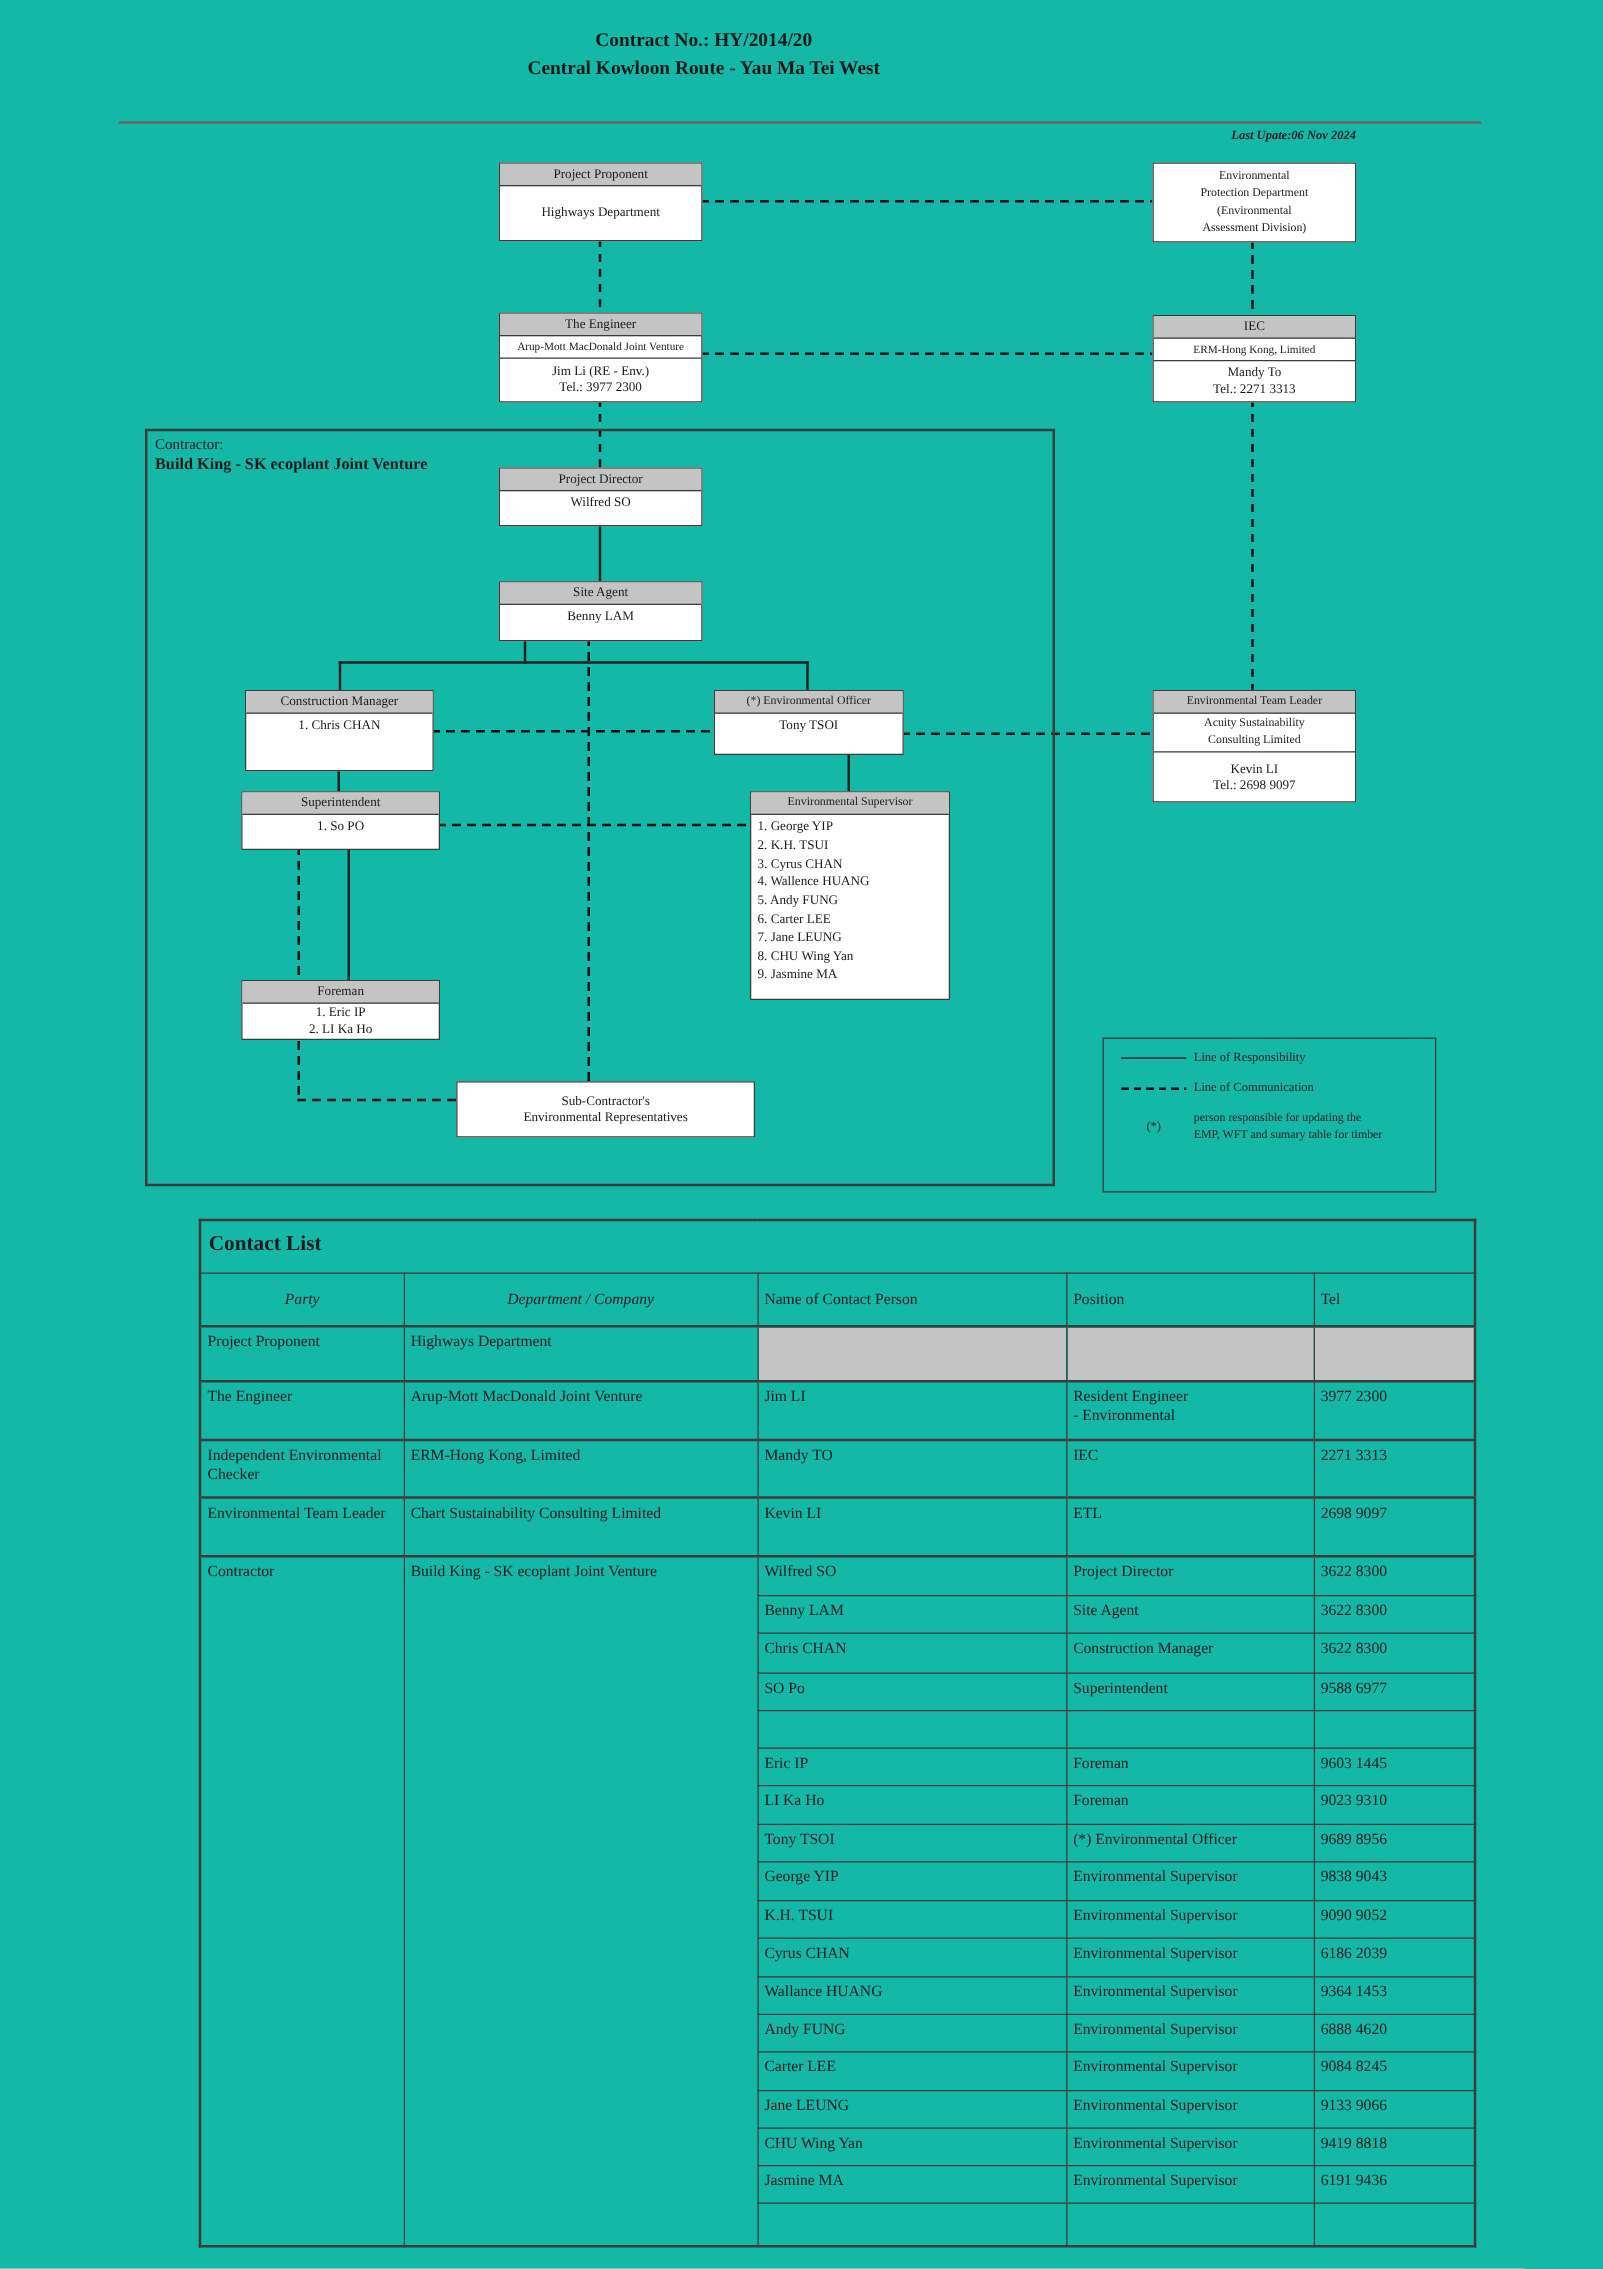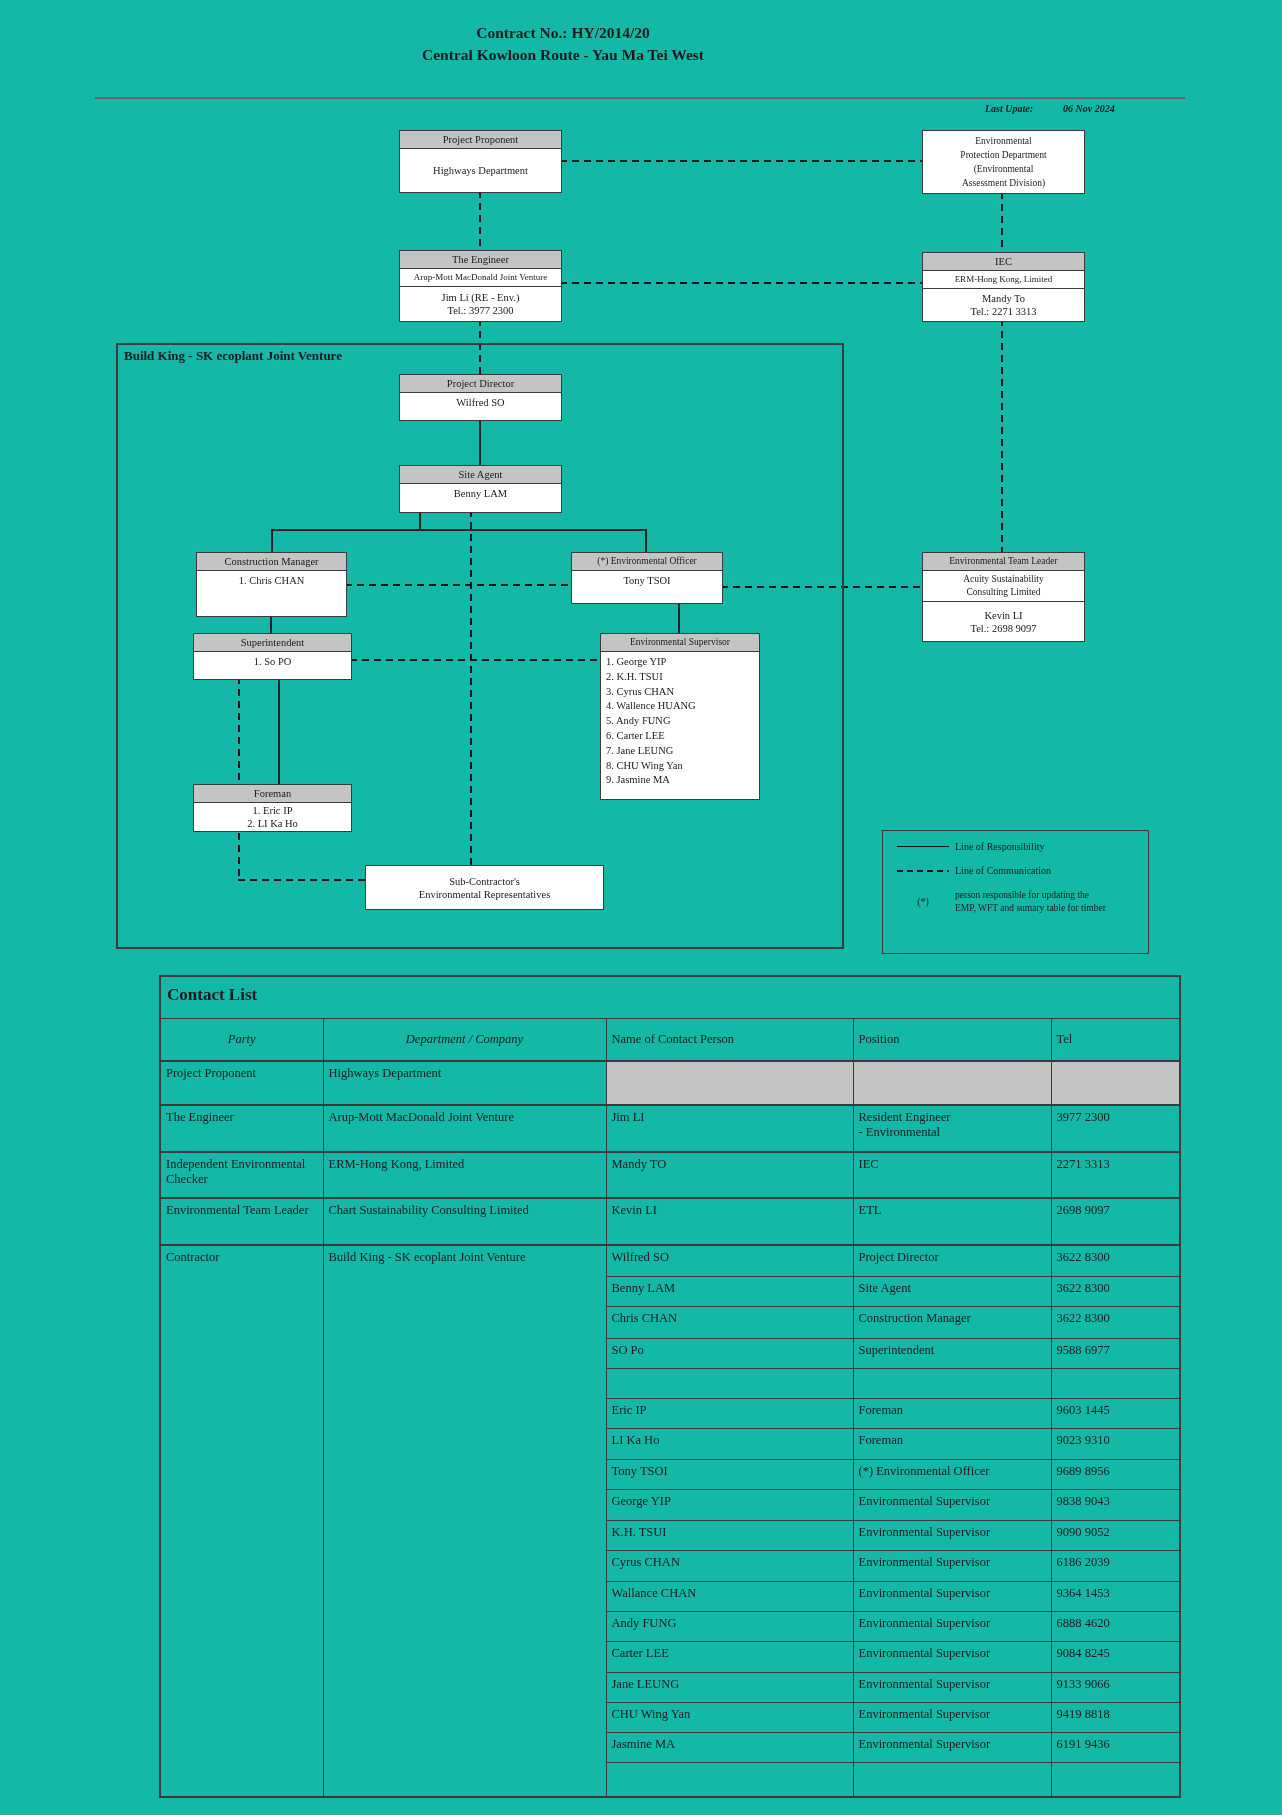--- a/index.html
+++ b/index.html
@@ -2,21 +2,21 @@
 <html><head>
 <meta charset="utf-8">
 <style>
   html,body{margin:0;padding:0;background:#e8e8e8;}
   .page{position:relative;width:1282px;height:1815px;background:#14b8a6;
         font-family:"Liberation Serif","DejaVu Serif",serif;color:#1a1a1a;overflow:hidden;}
   
   .doc-titles{position:absolute;left:0;top:22px;width:1126px;text-align:center;}
   .doc-titles div{font-weight:bold;font-size:15.5px;line-height:22px;}
   .top-rule{position:absolute;left:95px;top:97px;width:1090px;height:0;border-top:2px solid #666;}
-  .last-update{position:absolute;left:985px;top:103px;display:flex;gap:30px;
+  .last-update{position:absolute;left:985px;top:103px;display:flex;
                font-size:10px;font-style:italic;font-weight:bold;justify-content:center;}
   
   .frame{position:absolute;border:2px solid #3b3b3b;}
   .frame-label{padding:3px 0 0 6px;font-size:12px;line-height:15px;}
   .frame-label .bold{font-weight:bold;font-size:13px;}
   .box{position:absolute;border:1.5px solid #3b3b3b;background:#fff;display:flex;flex-direction:column;
        font-size:10.5px;line-height:13px;text-align:center;}
   .box-hdr{background:#c4c4c4;border-bottom:1.5px solid #3b3b3b;flex:0 0 auto;
            padding:2px 1px;font-size:10.5px;}
   .box-hdr.small{font-size:9.5px;}
@@ -86,20 +86,21 @@
   <div class="ln vd" style="left:1001px;top:319px;height:233px"></div>
   <div class="ln hd" style="left:721px;top:586px;width:201px"></div>
   <div class="ln hd" style="left:345px;top:584px;width:226px"></div>
   <div class="ln hd" style="left:350px;top:659px;width:250px"></div>
   <div class="ln vd" style="left:238px;top:677px;height:204px"></div>
   <div class="ln hd" style="left:238px;top:879px;width:127px"></div>
   <div class="ln vd" style="left:470px;top:510px;height:356px"></div>
 
   <div class="frame" style="left:116px;top:343px;width:724px;height:602px">
     <div class="frame-label">
+      <div>Contractor:</div>
       <div class="bold">Build King - SK ecoplant Joint Venture</div>
     </div>
   </div>
 
   <div class="box" style="left:399px;top:130px;width:161px;height:61px">
     <div class="box-hdr">Project Proponent</div>
     <div class="box-body">Highways Department</div>
   </div>
 
   <div class="box" style="left:922px;top:130px;width:161px;height:62px">
@@ -312,21 +313,21 @@
         <td>K.H. TSUI</td>
         <td>Environmental Supervisor</td>
         <td>9090 9052</td>
       </tr>
       <tr style="height:31px">
         <td>Cyrus CHAN</td>
         <td>Environmental Supervisor</td>
         <td>6186 2039</td>
       </tr>
       <tr style="height:30px">
-        <td>Wallance CHAN</td>
+        <td>Wallance HUANG</td>
         <td>Environmental Supervisor</td>
         <td>9364 1453</td>
       </tr>
       <tr style="height:30px">
         <td>Andy FUNG</td>
         <td>Environmental Supervisor</td>
         <td>6888 4620</td>
       </tr>
       <tr style="height:31px">
         <td>Carter LEE</td>

